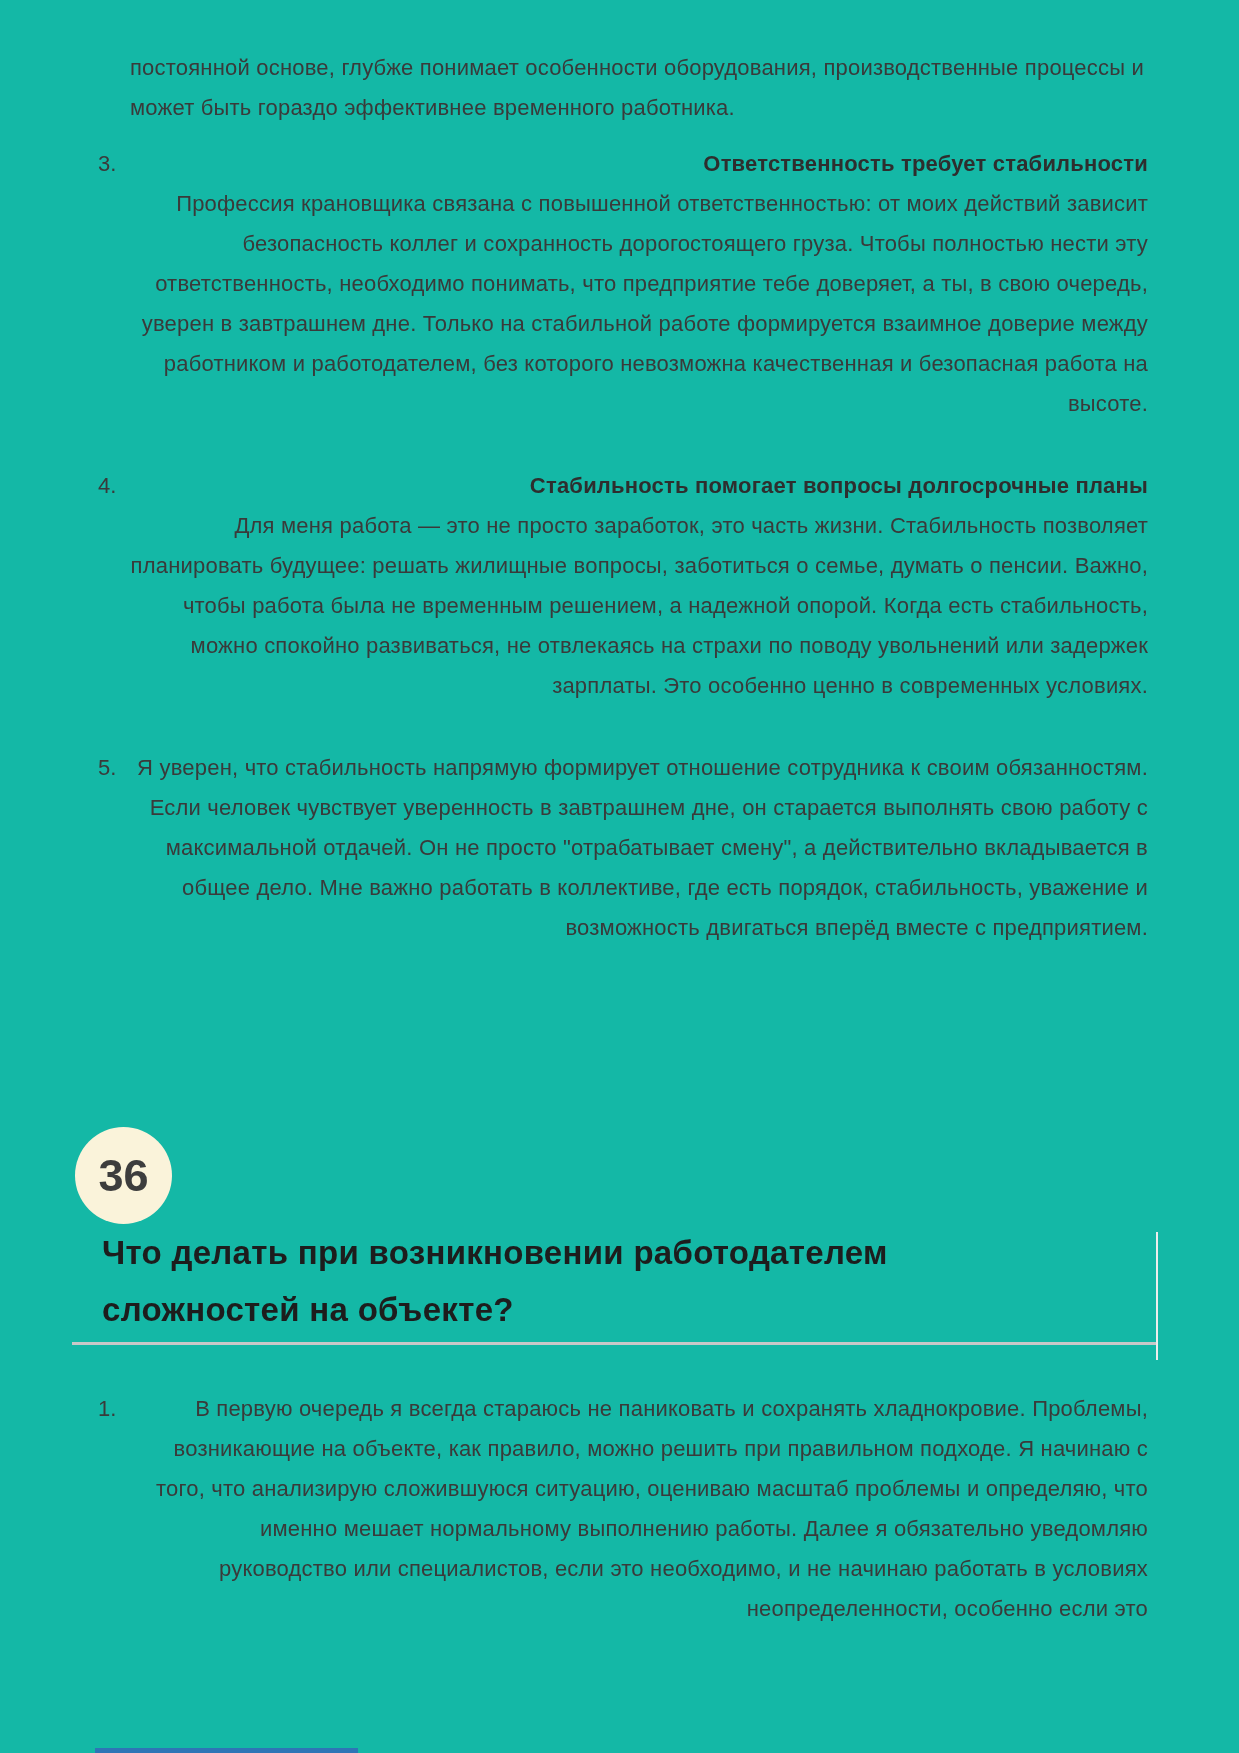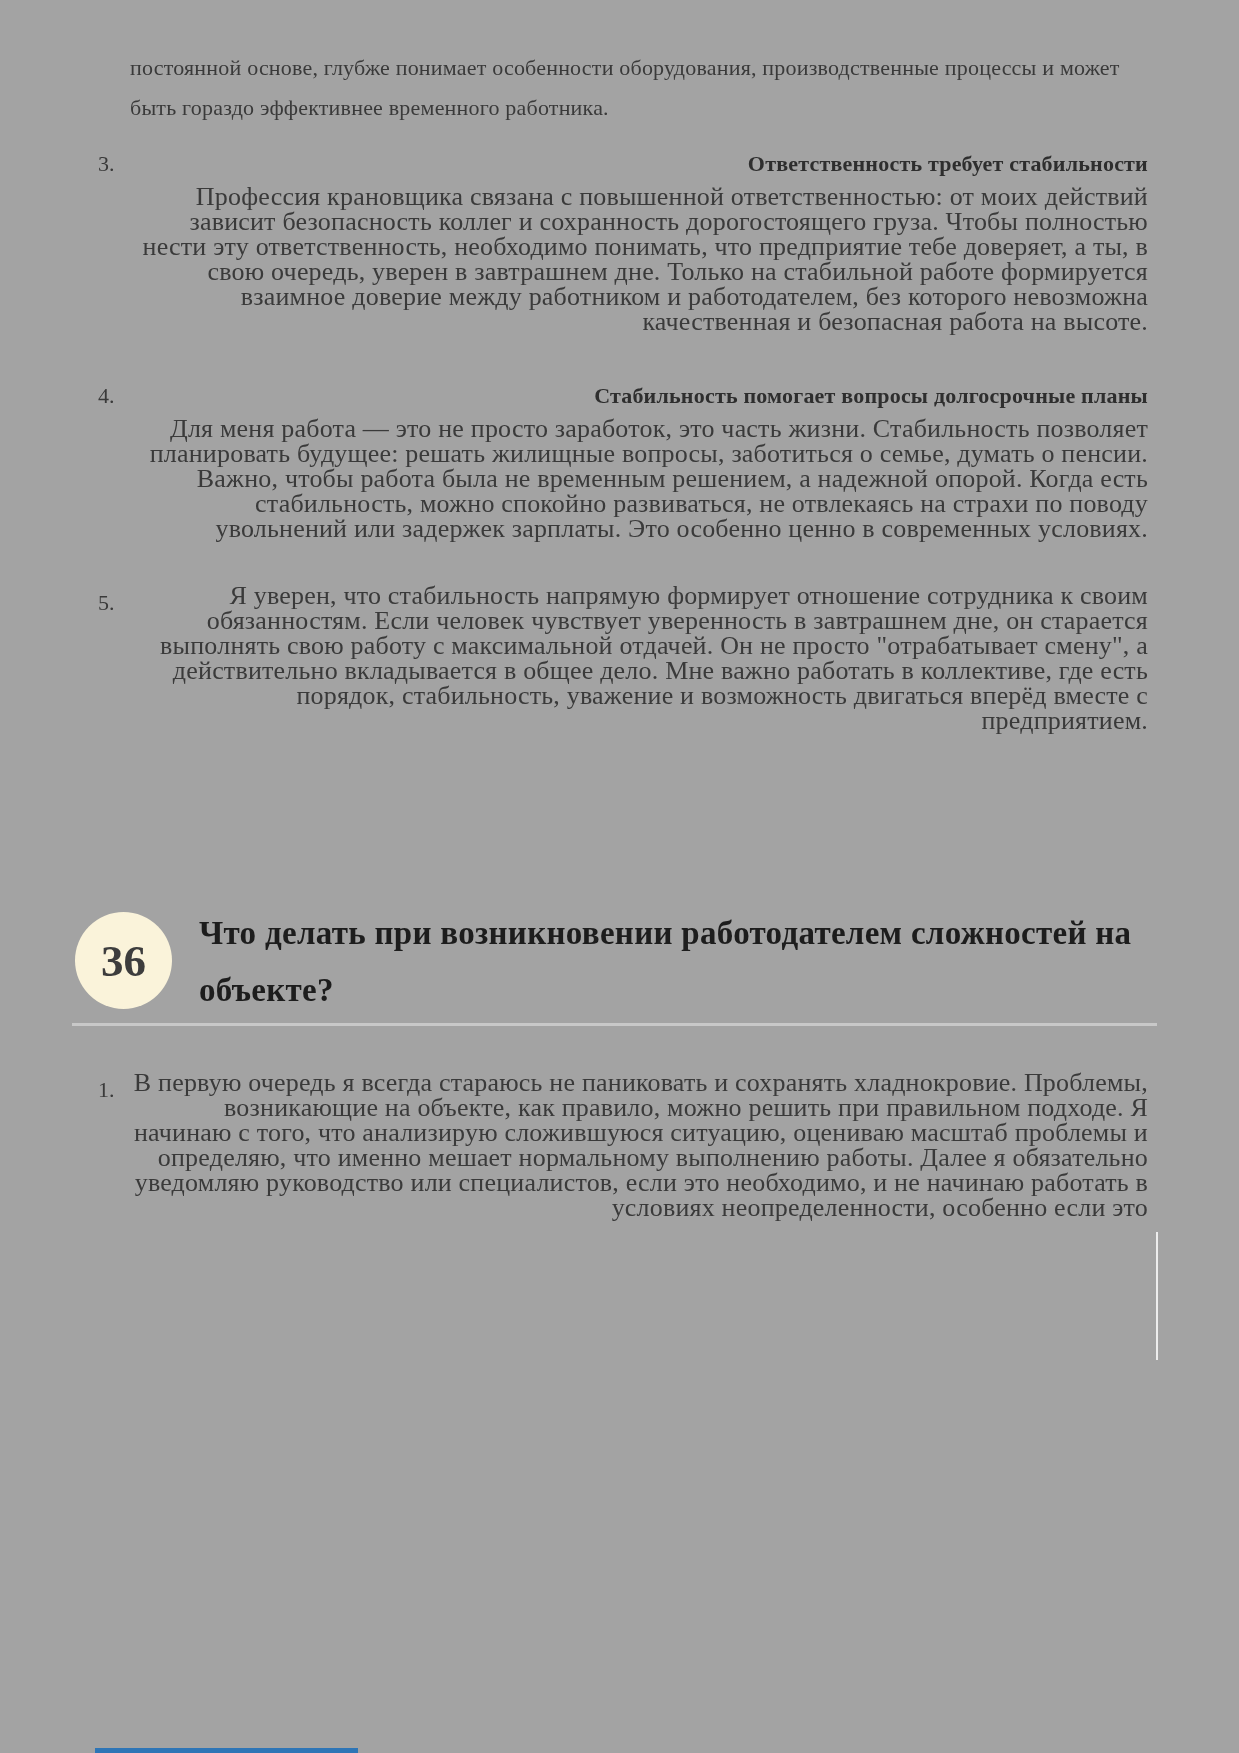--- a/index.html
+++ b/index.html
@@ -4,23 +4,23 @@
 <style>
   html, body {
     margin: 0;
     padding: 0;
     background: #ffffff;
   }
   .page {
     position: relative;
     width: 1239px;
     height: 1753px;
-    background: #a3a3a3;
+    background: #14b8a6;
     overflow: hidden;
-    font-family: Liberation Serif, serif;
+    font-family: Liberation Sans, sans-serif;
     color: #3a3a3a;
     box-sizing: border-box;
     padding-top: 48px;
   }
   .continuation {
     margin: 0 0 16px 130px;
     width: 1018px;
     font-size: 22px;
     line-height: 40px;
     letter-spacing: 0.2px;
@@ -40,29 +40,30 @@
   }
   .item .content { width: 1018px; text-align: right; }
   .item .title {
     font-size: 22px;
     line-height: 40px;
     font-weight: 700;
     letter-spacing: 0.2px;
     color: #2e2e2e;
   }
   .item .body {
-    font-size: 26px;
-    line-height: 25px;
+    font-size: 22px;
+    line-height: 40px;
     letter-spacing: 0.2px;
     color: #3a3a3a;
   }
   .question-header {
     display: flex;
     margin: 172px 0 0 75px;
     min-height: 114px;
+    flex-direction: column;
   }
   .q-badge {
     flex: none;
     margin-top: 7px;
     width: 97px;
     height: 97px;
     border-radius: 50%;
     background: #faf3da;
     display: flex;
     align-items: center;

